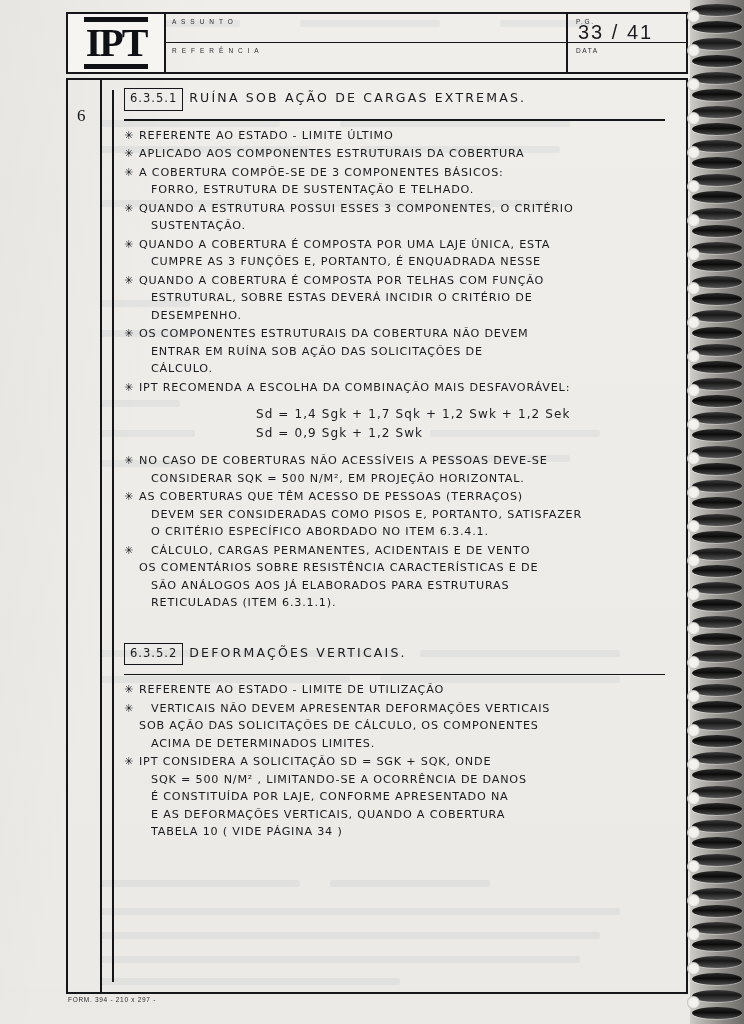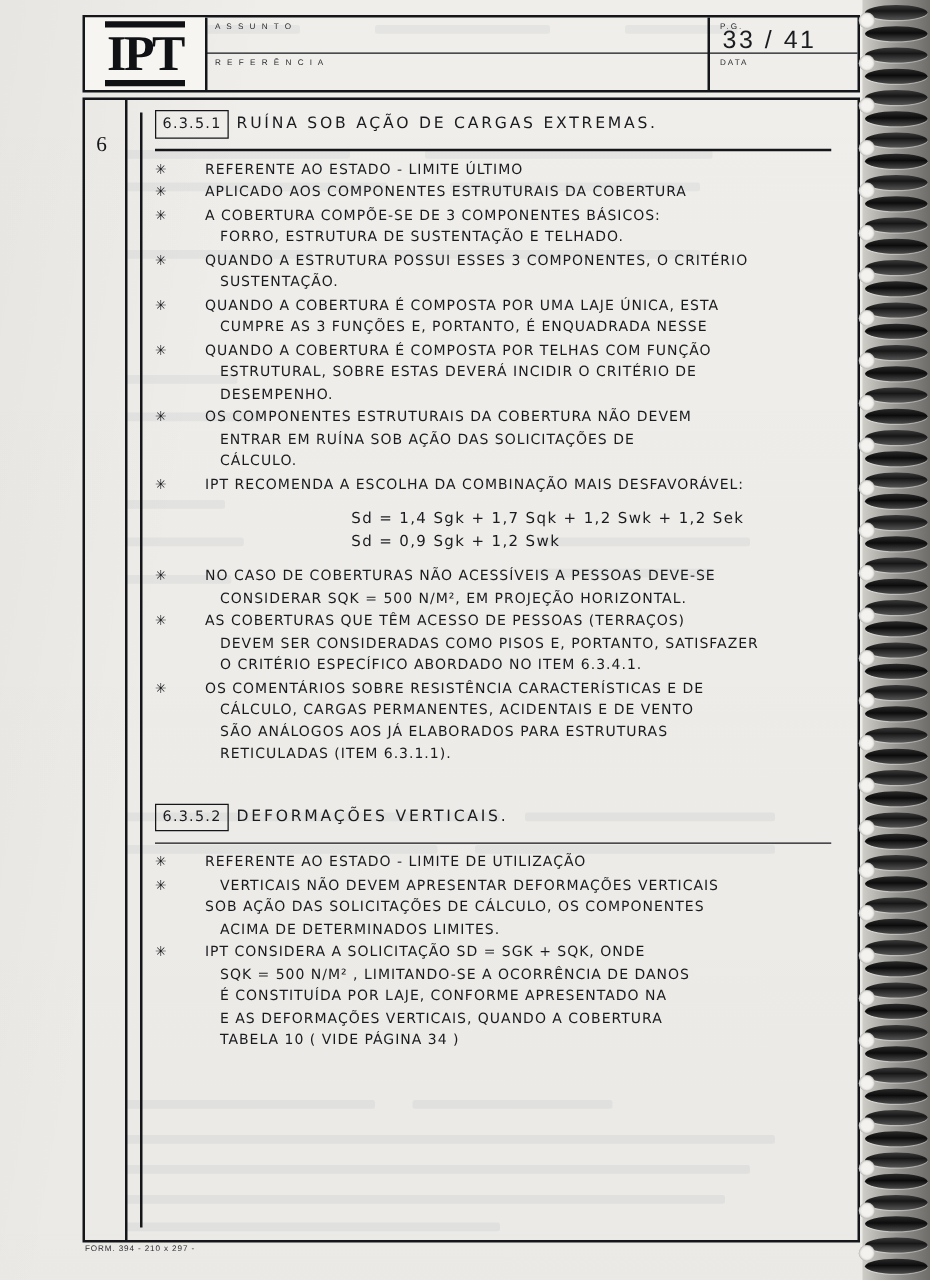--- a/index.html
+++ b/index.html
@@ -215,21 +215,21 @@
   ul.bullets li {
     position: relative;
     padding-left: 15px;
     margin-bottom: 1px;
   }
   ul.bullets li .star {
     position: absolute;
     left: 0; top: 0px;
     font-size: 11px;
   }
-  .ln { display: block; margin-left: 25px; }
+  .ln { display: block; }
   .ind { padding-left: 12px; }
   .formula {
     font-family: "DejaVu Sans", sans-serif;
     font-size: 12px;
     letter-spacing: 1.1px;
     margin: 9px 0 9px 0;
     padding-left: 132px;
     line-height: 19px;
     text-transform: none;
   }
@@ -370,22 +370,22 @@
             <span class="ln ind">CONSIDERAR  Sqk = 500 N/m², EM PROJEÇÃO HORIZONTAL.</span>
           </li>
           <li>
               <span class="star">✳</span>
             <span class="ln">AS COBERTURAS QUE TÊM ACESSO DE PESSOAS (TERRAÇOS)</span>
             <span class="ln ind">DEVEM SER CONSIDERADAS COMO PISOS E, PORTANTO, SATISFAZER</span>
             <span class="ln ind">O CRITÉRIO ESPECÍFICO ABORDADO NO ITEM 6.3.4.1.</span>
           </li>
           <li>
               <span class="star">✳</span>
+            <span class="ln ind">CÁLCULO, CARGAS PERMANENTES, ACIDENTAIS E DE VENTO</span>
             <span class="ln">OS COMENTÁRIOS SOBRE RESISTÊNCIA CARACTERÍSTICAS E DE</span>
-            <span class="ln ind">CÁLCULO, CARGAS PERMANENTES, ACIDENTAIS E DE VENTO</span>
             <span class="ln ind">SÃO ANÁLOGOS AOS JÁ ELABORADOS PARA ESTRUTURAS</span>
             <span class="ln ind">RETICULADAS (ITEM 6.3.1.1).</span>
           </li>
         </ul>
 
         <div class="gap-lg"></div>
 
         <div class="sec-head-wrap">
           <span class="sec-box">6.3.5.2</span><span class="sec-name">DEFORMAÇÕES VERTICAIS.</span>
           <div class="sec-underline"></div>

